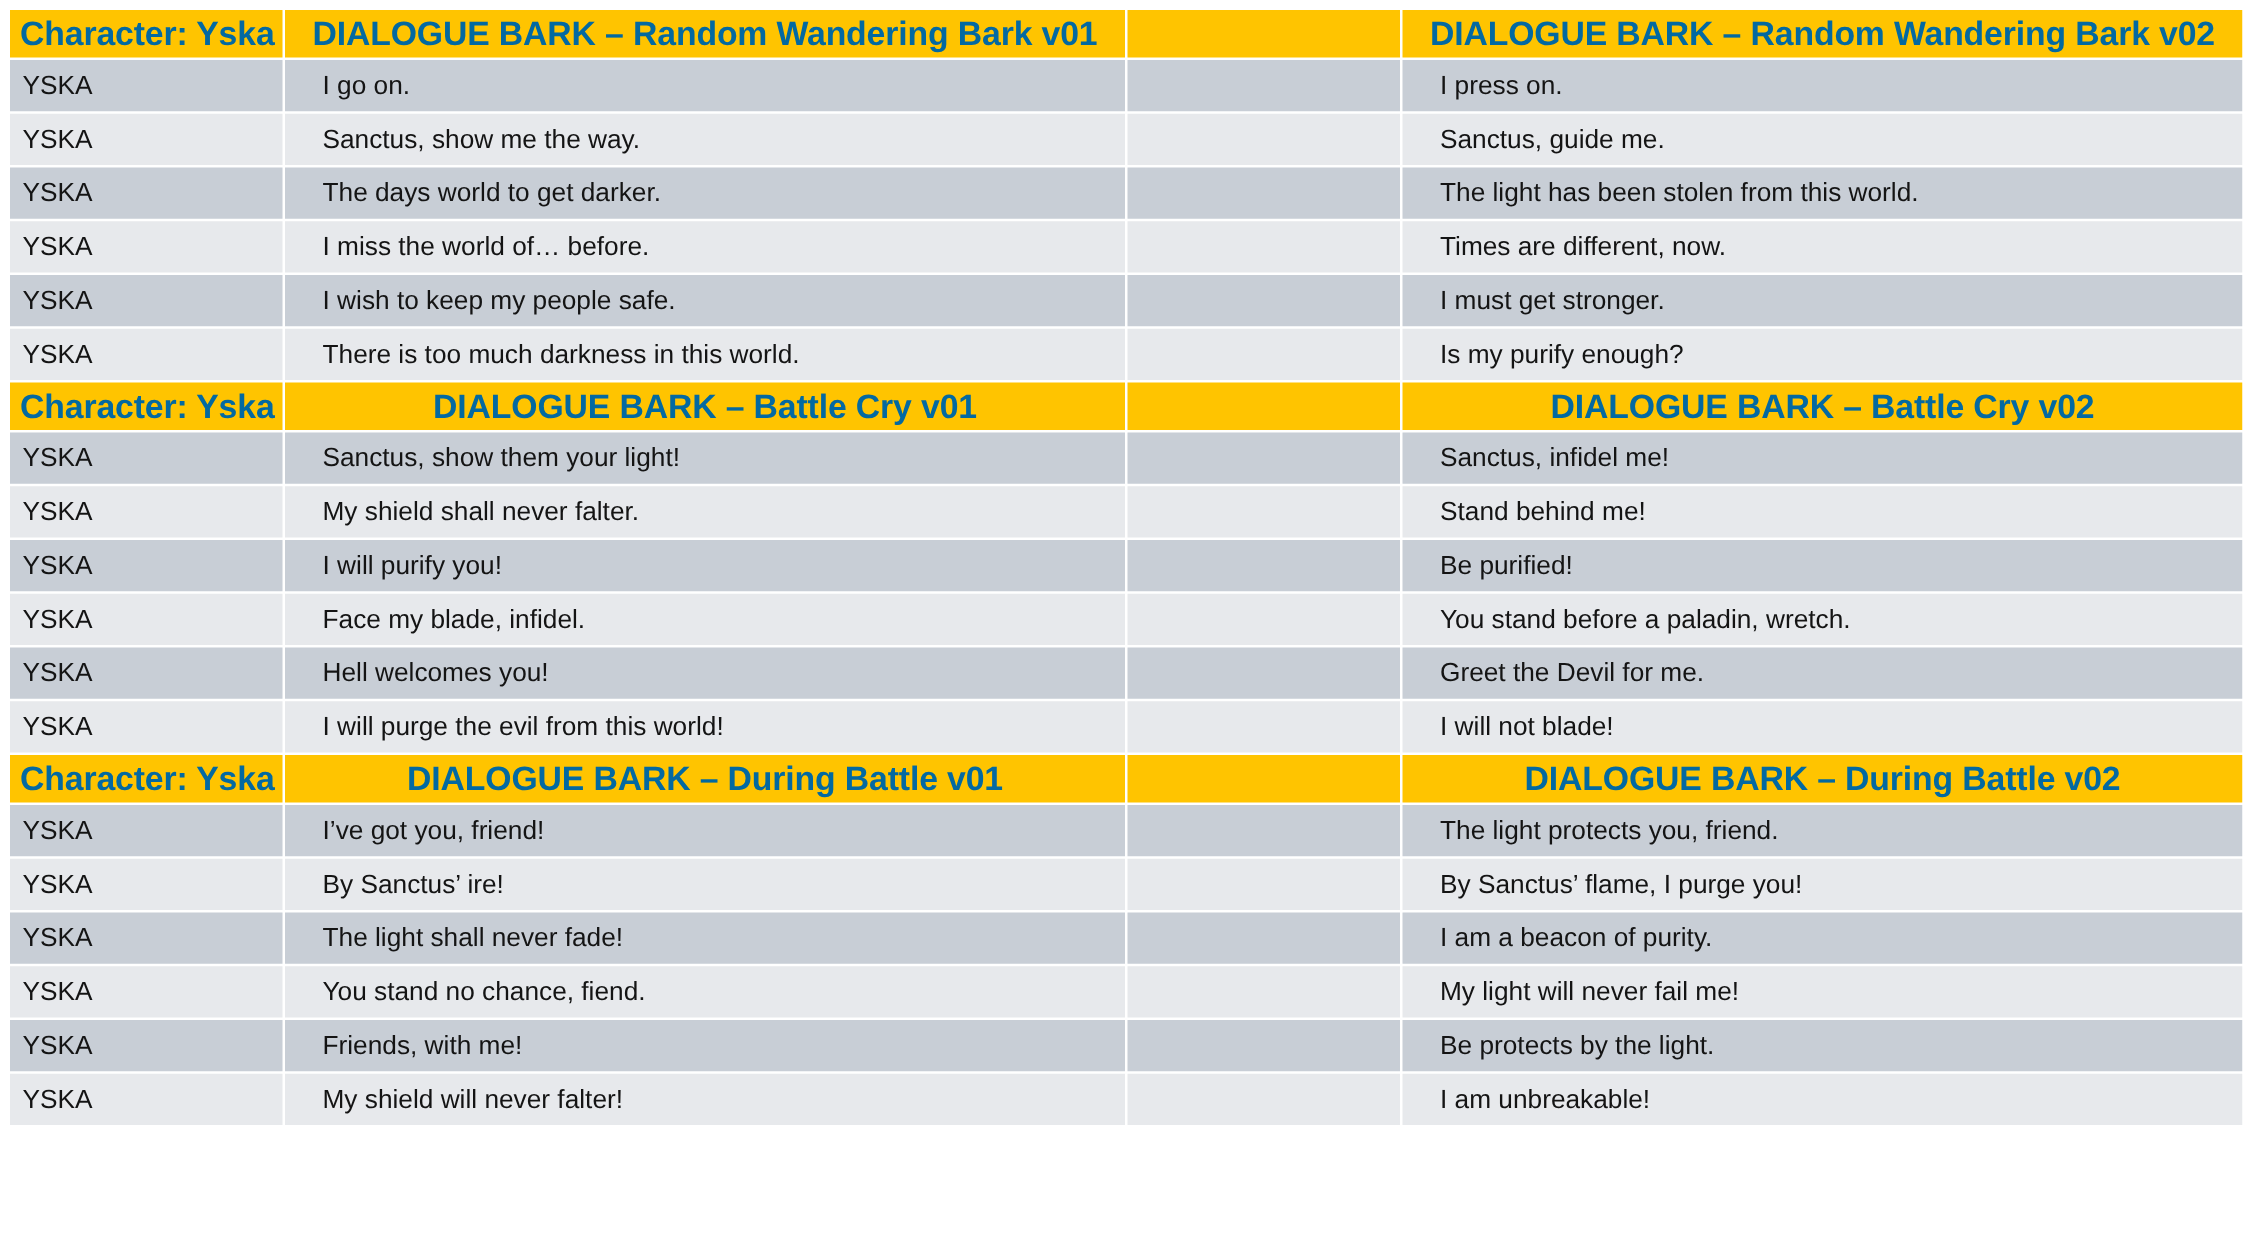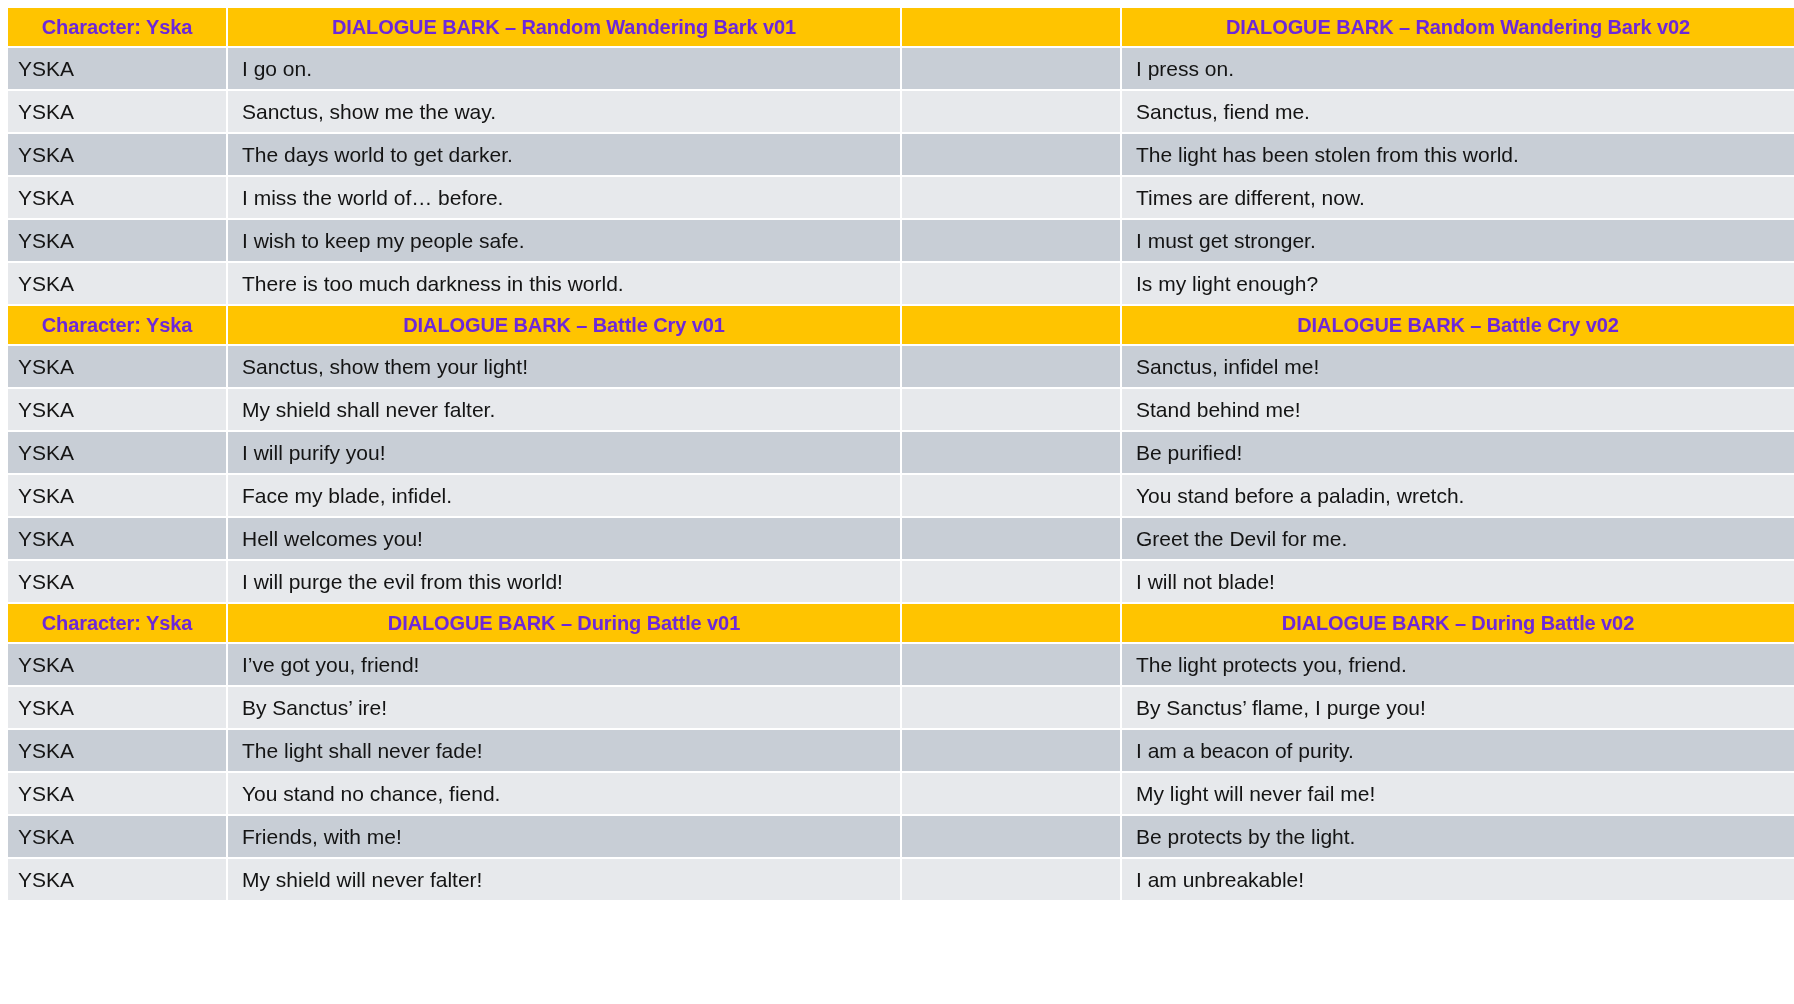--- a/index.html
+++ b/index.html
@@ -30,23 +30,23 @@
     table-layout: fixed;
   }
 
   col.c-speaker   { width: 218px; }
   col.c-line      { width: 672px; }
   col.c-speaker2  { width: 218px; }
   col.c-line2     { width: 672px; }
 
   tr.section-header td {
     background: #ffc400;
-    color: #6d28d9;
+    color: #0369a1;
     font-weight: bold;
-    font-size: 20px;
+    font-size: 27px;
     height: 38px;
     padding: 0 8px;
     letter-spacing: -0.1px;
     white-space: nowrap;
     overflow: hidden;
   }
   tr.section-header td.char-cell {
     text-align: center;
   }
   tr.section-header td.title-cell {
@@ -60,21 +60,21 @@
     color: #141414;
     white-space: nowrap;
     overflow: hidden;
     vertical-align: middle;
   }
   tr.bark-row td.speaker-cell {
     padding-left: 10px;
     margin-top: 28px;
   }
   tr.bark-row td.line-cell {
-    padding-left: 14px;
+    padding-left: 30px;
     margin-left: 40px;
   }
 
   tr.row-dark td  { background: #c8ced6; }
   tr.row-light td { background: #e7e9ec; }
 </style>
 </head>
 <body>
 
 <div class="sheet">
@@ -95,21 +95,21 @@
         <tr class="bark-row row-dark">
           <td class="speaker-cell">YSKA</td>
           <td class="line-cell">I go on.</td>
           <td class="speaker-cell"></td>
           <td class="line-cell">I press on.</td>
         </tr>
         <tr class="bark-row row-light">
           <td class="speaker-cell">YSKA</td>
           <td class="line-cell">Sanctus, show me the way.</td>
           <td class="speaker-cell"></td>
-          <td class="line-cell">Sanctus, fiend me.</td>
+          <td class="line-cell">Sanctus, guide me.</td>
         </tr>
         <tr class="bark-row row-dark">
           <td class="speaker-cell">YSKA</td>
           <td class="line-cell">The days world to get darker.</td>
           <td class="speaker-cell"></td>
           <td class="line-cell">The light has been stolen from this world.</td>
         </tr>
         <tr class="bark-row row-light">
           <td class="speaker-cell">YSKA</td>
           <td class="line-cell">I miss the world of… before.</td>
@@ -119,21 +119,21 @@
         <tr class="bark-row row-dark">
           <td class="speaker-cell">YSKA</td>
           <td class="line-cell">I wish to keep my people safe.</td>
           <td class="speaker-cell"></td>
           <td class="line-cell">I must get stronger.</td>
         </tr>
         <tr class="bark-row row-light">
           <td class="speaker-cell">YSKA</td>
           <td class="line-cell">There is too much darkness in this world.</td>
           <td class="speaker-cell"></td>
-          <td class="line-cell">Is my light enough?</td>
+          <td class="line-cell">Is my purify enough?</td>
         </tr>
         <tr class="section-header">
           <td class="char-cell">Character: Yska</td>
           <td class="title-cell">DIALOGUE BARK – Battle Cry v01</td>
           <td class="char-cell"></td>
           <td class="title-cell">DIALOGUE BARK – Battle Cry v02</td>
         </tr>
         <tr class="bark-row row-dark">
           <td class="speaker-cell">YSKA</td>
           <td class="line-cell">Sanctus, show them your light!</td>

